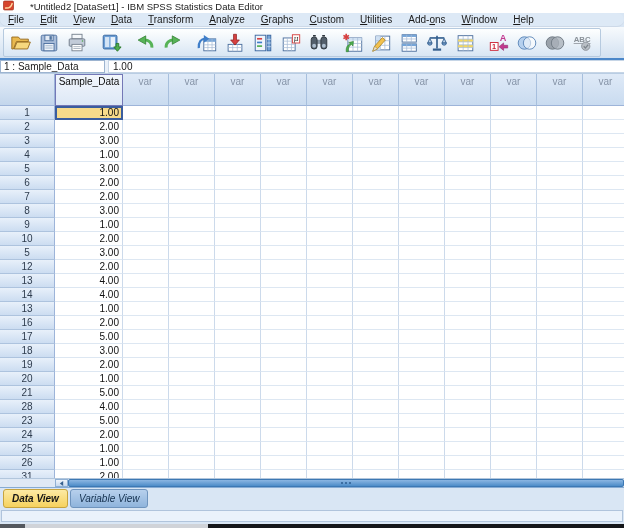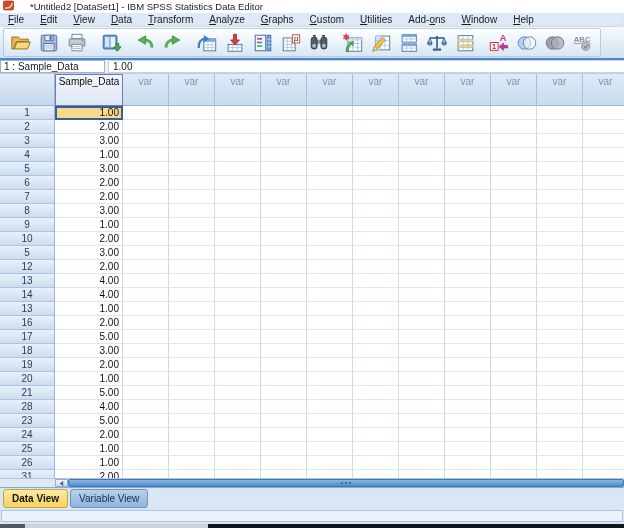--- a/index.html
+++ b/index.html
@@ -60,21 +60,21 @@
   .hs-spacer{width:55px;flex:0 0 55px;background:#dfe9f5;}
   .hs-arrow{width:13px;flex:0 0 13px;background:linear-gradient(#eef4fb,#c7d9ee);
     border:1px solid #8fb0d4;display:flex;align-items:center;justify-content:center;}
   .hs-thumb{flex:1;background:linear-gradient(#8cb6e2,#4d8cc8);
     border:1px solid #3c78b4;border-radius:2px;position:relative;}
   .hs-grip{position:absolute;left:50%;top:50%;width:2px;height:2px;margin:-1px 0 0 -1px;
     background:#2d5e92;box-shadow:-4px 0 0 #2d5e92,4px 0 0 #2d5e92;border-radius:1px;}
   
   .tabrow{height:22px;background:#d9e6f4;border-top:1px solid #86abd3;
     display:flex;align-items:center;gap:2px;padding-left:3px;}
-  .tab{font-size:10px;padding:3px 8px;border-radius:3px;white-space:nowrap;}
+  .tab{font-size:10px;padding:3px 8px;border-radius:3px;white-space:nowrap;font-style:italic;}
   .tab.active{background:linear-gradient(#fceaa4,#f6d25e);border:1px solid #c7a43e;
     font-weight:bold;color:#151515;}
   .tab.inactive{background:linear-gradient(#b7d0ec,#8fb4dc);border:1px solid #6f94bd;color:#14304e;}
   
   .statusbar{height:15px;background:#d9e6f4;padding:1px 1px 0 1px;}
   .status-field{height:12px;background:#eaf2fb;border:1px solid #b0c4dc;}
   
   .bottomstrip{height:4px;display:flex;}
   .bs-a{width:25px;background:#54585e;}
   .bs-b{width:183px;background:#d0d3d8;}

